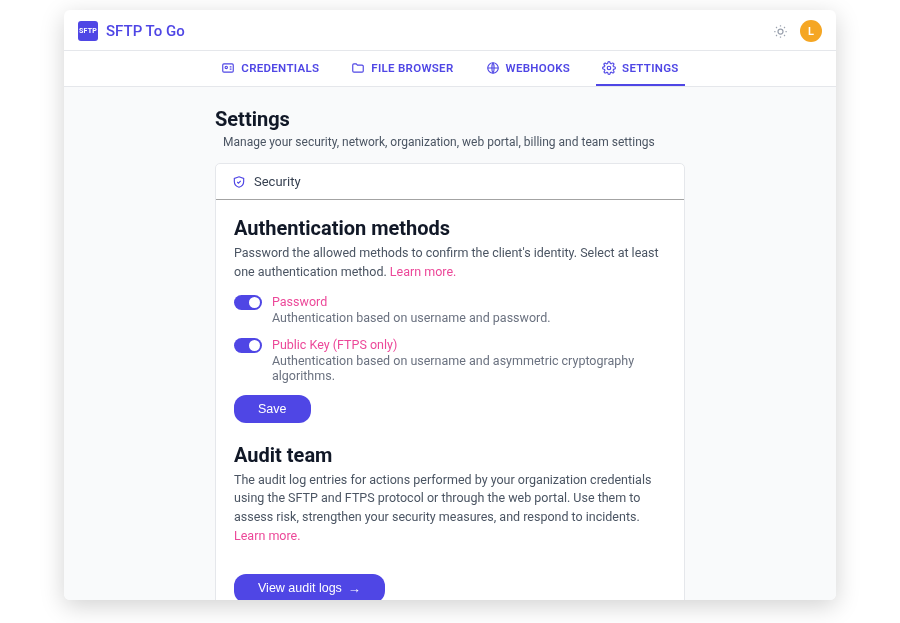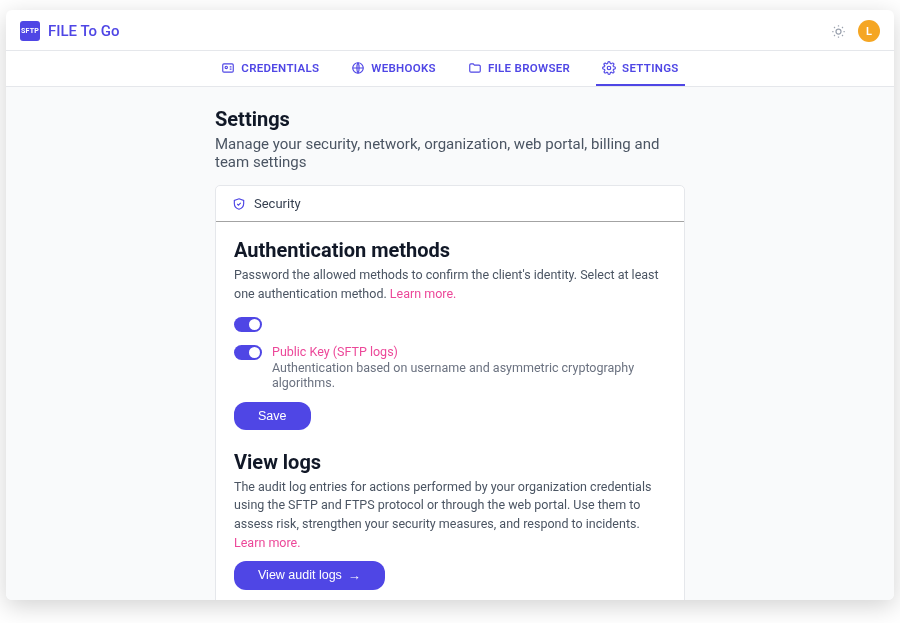--- a/index.html
+++ b/index.html
@@ -5,21 +5,21 @@
   * { box-sizing: border-box; margin: 0; padding: 0; }
   body {
     font-family: -apple-system, BlinkMacSystemFont, "Segoe UI", Roboto, Helvetica, Arial, sans-serif;
     background: #fff;
     width: 900px;
     height: 623px;
     overflow: hidden;
     position: relative;
   }
   .app-shell {
-    width: 888px;
+    width: 772px;
     height: 590px;
     margin: 10px auto 0;
     background: #fff;
     border-radius: 6px;
     box-shadow: 0 6px 24px rgba(0,0,0,0.18);
     display: flex;
     flex-direction: column;
     overflow: hidden;
   }
   
@@ -56,21 +56,21 @@
     color:#4f46e5; font-size:11.5px; font-weight:600;
     letter-spacing:0.3px;
     border-bottom:2px solid transparent;
   }
   .tab.active { border-bottom-color:#4f46e5; }
   .tab svg { width:14px; height:14px; }
   
   .main { flex:1; background:#f9fafb; overflow:hidden; padding:20px 0 0; }
   .content { width:470px; margin:0 auto; }
   .page-title { font-size:20px; font-weight:700; color:#111827; margin-bottom:4px; }
-  .page-subtitle { font-size:15px; color:#4b5563; margin-bottom:14px; }
+  .page-subtitle { font-size:12px; color:#4b5563; margin-bottom:14px;margin-left:8px; }
   .card {
     background:#fff; border:1px solid #e5e7eb; border-radius:5px;
   }
   .card-header {
     display:flex; align-items:center; gap:8px;
     padding:10px 16px; border-bottom:1px solid #a3a3a3;
     color:#374151; font-size:13px;
   }
   .card-header svg { width:14px; height:14px; stroke:#4f46e5; }
   .card-body { padding:16px 18px 4px; }
@@ -105,21 +105,21 @@
   .arrow { font-size:13px; }
 </style>
 </head>
 <body>
 
 <div class="app-shell">
 
   <div class="header">
     <div class="brand">
       <div class="brand-logo">SFTP</div>
-      <div class="brand-title">FILE To Go</div>
+      <div class="brand-title">SFTP To Go</div>
     </div>
     <div class="header-right">
       <span class="theme-icon">
         <svg width="15" height="15" viewBox="0 0 24 24" fill="none" stroke="currentColor" stroke-width="2">
             <circle cx="12" cy="12" r="4"></circle>
             <path d="M12 2v2M12 20v2M4.9 4.9l1.4 1.4M17.7 17.7l1.4 1.4M2 12h2M20 12h2M4.9 19.1l1.4-1.4M17.7 6.3l1.4-1.4"></path>
           </svg>
       </span>
       <div class="avatar">L</div>
     </div>
@@ -130,30 +130,30 @@
       <div class="tab">
         <svg viewBox="0 0 24 24" fill="none" stroke="#4f46e5" stroke-width="2">
             <rect x="3" y="5" width="18" height="14" rx="2"></rect>
             <circle cx="9" cy="11" r="2"></circle>
             <path d="M15 10h3M15 14h3"></path>
           </svg>
         <span>CREDENTIALS</span>
       </div>
       <div class="tab">
         <svg viewBox="0 0 24 24" fill="none" stroke="#4f46e5" stroke-width="2">
+            <path d="M3 7a2 2 0 0 1 2-2h4l2 2h8a2 2 0 0 1 2 2v8a2 2 0 0 1-2 2H5a2 2 0 0 1-2-2V7z"></path>
+          </svg>
+        <span>FILE BROWSER</span>
+      </div>
+      <div class="tab">
+        <svg viewBox="0 0 24 24" fill="none" stroke="#4f46e5" stroke-width="2">
             <circle cx="12" cy="12" r="9"></circle>
             <path d="M3 12h18M12 3c2.5 3 2.5 15 0 18M12 3c-2.5 3-2.5 15 0 18"></path>
           </svg>
         <span>WEBHOOKS</span>
-      </div>
-      <div class="tab">
-        <svg viewBox="0 0 24 24" fill="none" stroke="#4f46e5" stroke-width="2">
-            <path d="M3 7a2 2 0 0 1 2-2h4l2 2h8a2 2 0 0 1 2 2v8a2 2 0 0 1-2 2H5a2 2 0 0 1-2-2V7z"></path>
-          </svg>
-        <span>FILE BROWSER</span>
       </div>
       <div class="tab active">
         <svg viewBox="0 0 24 24" fill="none" stroke="#4f46e5" stroke-width="2">
             <circle cx="12" cy="12" r="3"></circle>
             <path d="M19.4 15a1.7 1.7 0 0 0 .3 1.8l.1.1a2 2 0 1 1-2.8 2.8l-.1-.1a1.7 1.7 0 0 0-1.8-.3 1.7 1.7 0 0 0-1 1.5V21a2 2 0 1 1-4 0v-.1a1.7 1.7 0 0 0-1-1.5 1.7 1.7 0 0 0-1.8.3l-.1.1a2 2 0 1 1-2.8-2.8l.1-.1a1.7 1.7 0 0 0 .3-1.8 1.7 1.7 0 0 0-1.5-1H3a2 2 0 1 1 0-4h.1a1.7 1.7 0 0 0 1.5-1 1.7 1.7 0 0 0-.3-1.8l-.1-.1a2 2 0 1 1 2.8-2.8l.1.1a1.7 1.7 0 0 0 1.8.3h0a1.7 1.7 0 0 0 1-1.5V3a2 2 0 1 1 4 0v.1a1.7 1.7 0 0 0 1 1.5h0a1.7 1.7 0 0 0 1.8-.3l.1-.1a2 2 0 1 1 2.8 2.8l-.1.1a1.7 1.7 0 0 0-.3 1.8v0a1.7 1.7 0 0 0 1.5 1H21a2 2 0 1 1 0 4h-.1a1.7 1.7 0 0 0-1.5 1z"></path>
           </svg>
         <span>SETTINGS</span>
       </div>
     </div>
   </div>
@@ -175,38 +175,42 @@
         <div class="card-body">
 
           <div class="section">
             <h2 class="section-title">Authentication methods</h2>
             <p class="section-desc">
               <span>Password the allowed methods to confirm the client's identity. Select at least one authentication method. </span><span class="learn-more">Learn more.</span>
             </p>
             <div class="auth-items">
               <div class="auth-item">
                 <div class="toggle"></div>
+                <div class="auth-text">
+                  <span class="auth-label">Password</span>
+                  <span class="auth-sub">Authentication based on username and password.</span>
+                </div>
               </div>
               <div class="auth-item">
                 <div class="toggle"></div>
                 <div class="auth-text">
-                  <span class="auth-label">Public Key (SFTP logs)</span>
+                  <span class="auth-label">Public Key (FTPS only)</span>
                   <span class="auth-sub">Authentication based on username and asymmetric cryptography algorithms.</span>
                 </div>
               </div>
             </div>
             <button class="btn-primary">Save</button>
           </div>
 
           <div class="section">
-            <h2 class="section-title">View logs</h2>
+            <h2 class="section-title">Audit team</h2>
             <p class="section-desc">
               <span>The audit log entries for actions performed by your organization credentials using the SFTP and FTPS protocol or through the web portal. Use them to assess risk, strengthen your security measures, and respond to incidents.  </span><span class="learn-more">Learn more.</span>
             </p>
-            <div style="margin-top:8px;">
+            <div style="margin-top:28px;">
               <button class="btn-primary">
                 <span>View audit logs</span>
                 <span class="arrow">→</span>
               </button>
             </div>
           </div>
 
           <div class="section" style="margin-bottom:8px;">
             <div class="section-head-row">
               <h2 class="section-title">Password policy</h2>

